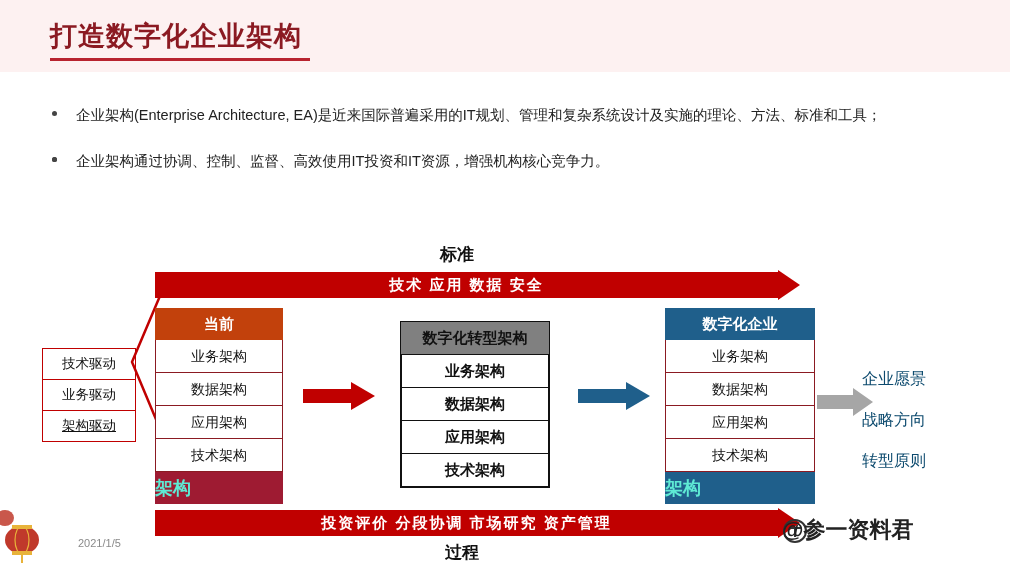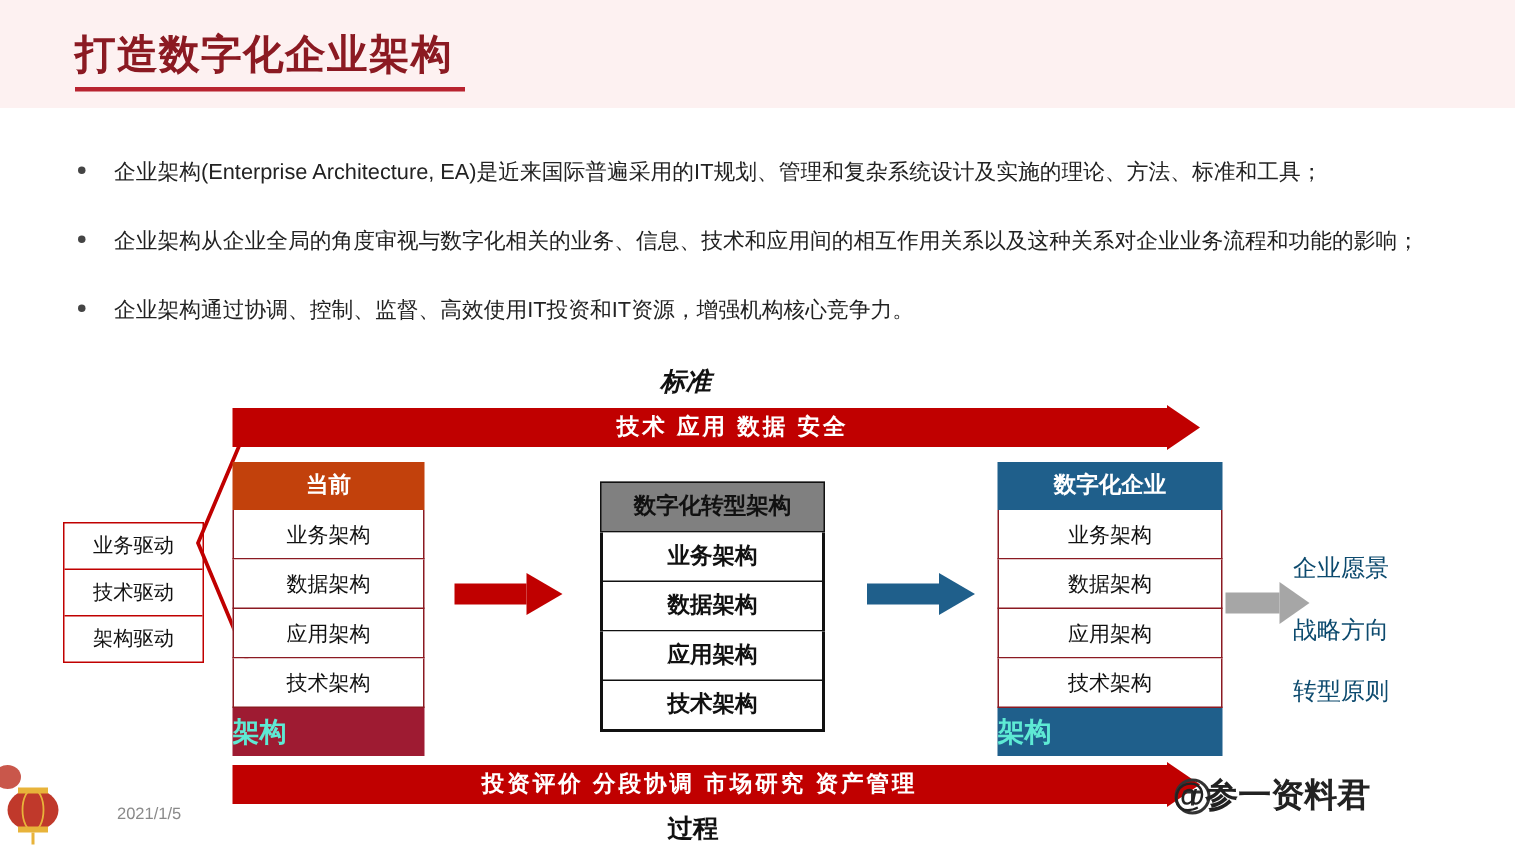--- a/index.html
+++ b/index.html
@@ -37,21 +37,21 @@
   }
   .bullet .dot{
     position:absolute;left:8px;top:11px;width:5px;height:5px;border-radius:50%;
     background:#444;
   }
   
   #diagram{position:absolute;left:0;top:0;width:1010px;height:565px;}
   .abs{position:absolute;}
 
   .label-std{
-    left:440px;top:243px;font-size:17px;font-weight:bold;color:#111;font-style:italic;
+    left:440px;top:243px;font-size:17px;font-weight:bold;color:#111;
   }
   .label-proc{
     left:445px;top:541px;font-size:17px;font-weight:bold;color:#111;
   }
 
   
   .bar-arrow{
     position:absolute;height:26px;
   }
   .bar-arrow .body{
@@ -70,21 +70,21 @@
   }
 
   
   #drivers{
     left:42px;top:348px;width:92px;border:1px solid #c00000;
   }
   #drivers .drow{
     height:30px;line-height:30px;text-align:center;font-size:13.5px;color:#111;
     border-bottom:1px solid #c00000;
   }
-  #drivers .drow:last-child{border-bottom:none;}
+  #drivers .drow:last-child{border-bottom:none;text-decoration:underline;}
 
   
   #left-wedge{
     left:130px;top:275px;width:40px;height:175px;
   }
 
   
   .stack{position:absolute;}
   .stack .head{
     height:32px;line-height:32px;text-align:center;
@@ -138,41 +138,40 @@
 <div id="header-title">打造数字化企业架构</div>
 <div id="header-rule"></div>
 
 <div id="bullets">
   <div class="bullet">
     <span class="dot"></span>
     <span>企业架构(Enterprise Architecture, EA)是近来国际普遍采用的IT规划、管理和复杂系统设计及实施的理论、方法、标准和工具；</span>
   </div>
   <div class="bullet">
     <span class="dot"></span>
-    <span>企业架构从企业全局的角度审视与数字化相关的业务、信息、技术和应用间的相互作用关系以及这种关系对企业业务流程和功能的影响；</span>
   </div>
   <div class="bullet">
     <span class="dot"></span>
     <span>企业架构通过协调、控制、监督、高效使用IT投资和IT资源，增强机构核心竞争力。</span>
   </div>
 </div>
 
 <div id="diagram">
 
   <div class="abs label-std">标准</div>
 
   <div class="bar-arrow" style="left:155px;top:272px;width:645px;">
     <div class="body" style="width:623px;"></div>
     <div class="head" style="left:623px;"></div>
-    <div class="txt" style="width:623px;padding-left:22px;">技术  应用  数据  安全</div>
+    <div class="txt" style="width:623px;">技术  应用  数据  安全</div>
   </div>
 
   <div id="drivers" class="abs">
+    <div class="drow">技术驱动</div>
     <div class="drow">业务驱动</div>
-    <div class="drow">技术驱动</div>
     <div class="drow">架构驱动</div>
   </div>
 
   <svg id="left-wedge" class="abs" viewBox="0 0 40 175">
     <polyline points="38,2 2,87 38,173" fill="none" stroke="#c00000" stroke-width="2.5"></polyline>
   </svg>
 
   <div class="stack" id="stack-current" style="left:155px;top:308px;width:128px;">
     <div class="head" style="background:#c2410c;">当前</div>
     <div class="cell">业务架构</div>

